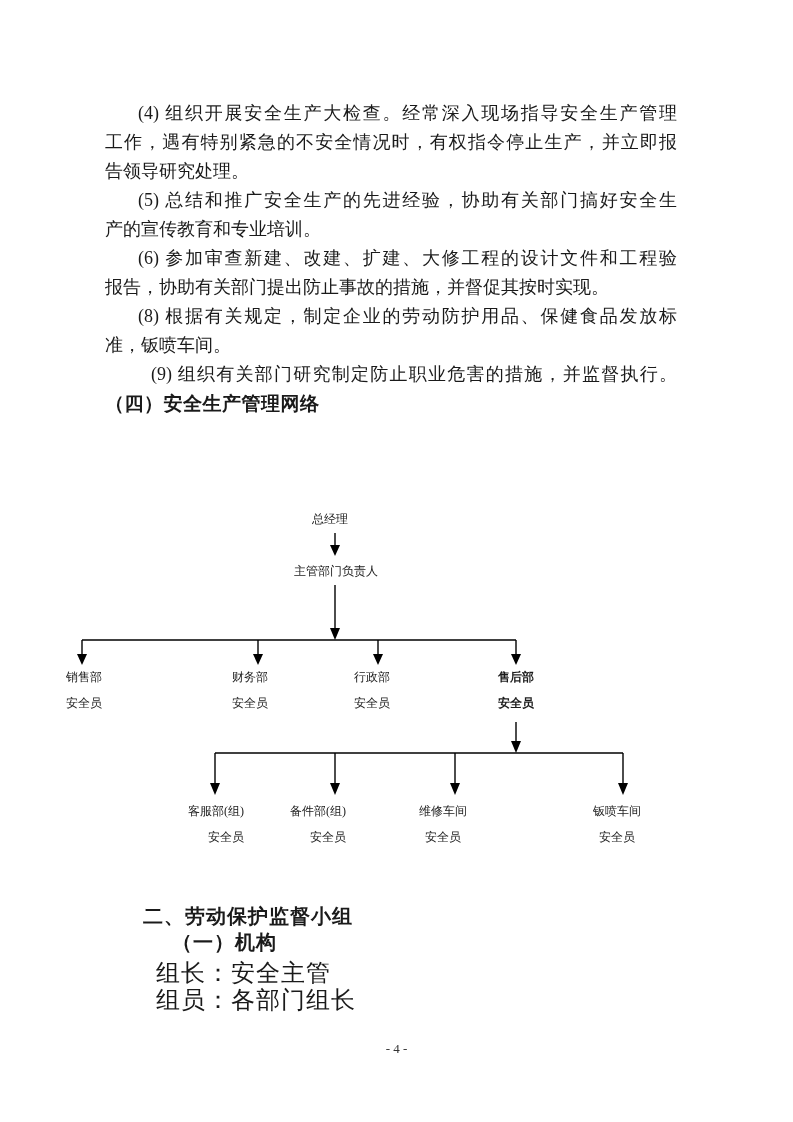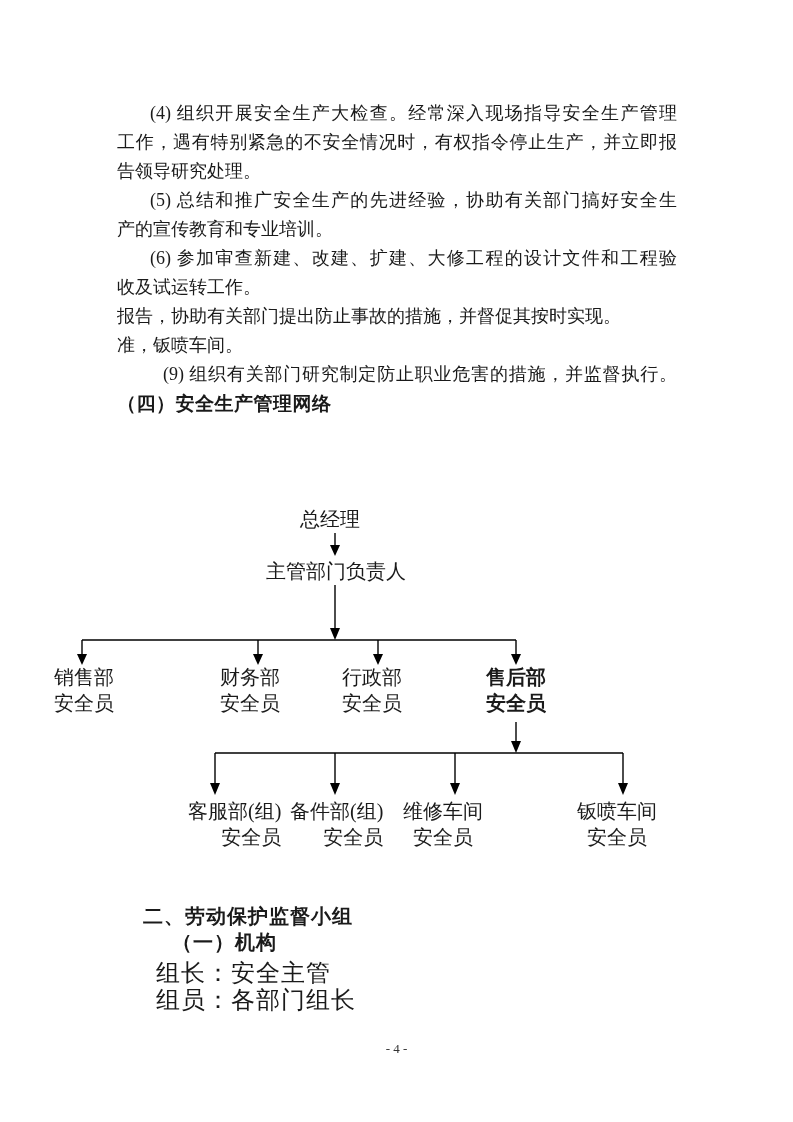--- a/index.html
+++ b/index.html
@@ -15,35 +15,35 @@
   }
   
   .body-text {
     position: absolute;
     left: 105px;
     top: 99px;
     width: 572px;
     font-size: 18px;
     line-height: 29px;
   }
-  .line { height: 29px; white-space: nowrap; margin-left: 12px; }
+  .line { height: 29px; white-space: nowrap; }
   .jf { white-space: normal; text-align: justify; text-align-last: justify; }
   .ind  { padding-left: 33px; }
   .ind9 { padding-left: 46px; }
   .heading4 {
     font-family: "Liberation Sans", "DejaVu Sans", sans-serif;
     font-weight: bold;
     font-size: 19px;
     letter-spacing: 0.5px;
   }
   
   .chart-lines { position: absolute; left: 0; top: 500px; }
   .node {
     position: absolute;
-    font-size: 20px;
+    font-size: 12px;
     line-height: 26px;
     white-space: nowrap;
   }
   .centered { transform: translateX(-50%); text-align: center; }
   .leftal { text-align: right; }
   
   .sec-heading {
     position: absolute;
     font-weight: bold;
     font-size: 20px;
@@ -70,22 +70,22 @@
 
 <div class="page">
 
   <div class="body-text">
     <div class="line jf ind">(4) 组织开展安全生产大检查。经常深入现场指导安全生产管理</div>
     <div class="line jf">工作，遇有特别紧急的不安全情况时，有权指令停止生产，并立即报</div>
     <div class="line">告领导研究处理。</div>
     <div class="line jf ind">(5) 总结和推广安全生产的先进经验，协助有关部门搞好安全生</div>
     <div class="line">产的宣传教育和专业培训。</div>
     <div class="line jf ind">(6) 参加审查新建、改建、扩建、大修工程的设计文件和工程验</div>
-    <div class="line">收及试运转工作。</div>
     <div class="line">报告，协助有关部门提出防止事故的措施，并督促其按时实现。</div>
+    <div class="line jf ind">(8) 根据有关规定，制定企业的劳动防护用品、保健食品发放标</div>
     <div class="line">准，钣喷车间。</div>
     <div class="line jf ind9">(9) 组织有关部门研究制定防止职业危害的措施，并监督执行。</div>
     <div class="line heading4">（四）安全生产管理网络</div>
   </div>
 
   <svg class="chart-lines" width="793" height="310" viewBox="0 0 793 310">
     <g stroke="#000" stroke-width="1.4" fill="#000">
 
       <line x1="335" y1="33" x2="335" y2="46"></line>
       <polygon points="330,45 340,45 335,56" stroke="none"></polygon>

